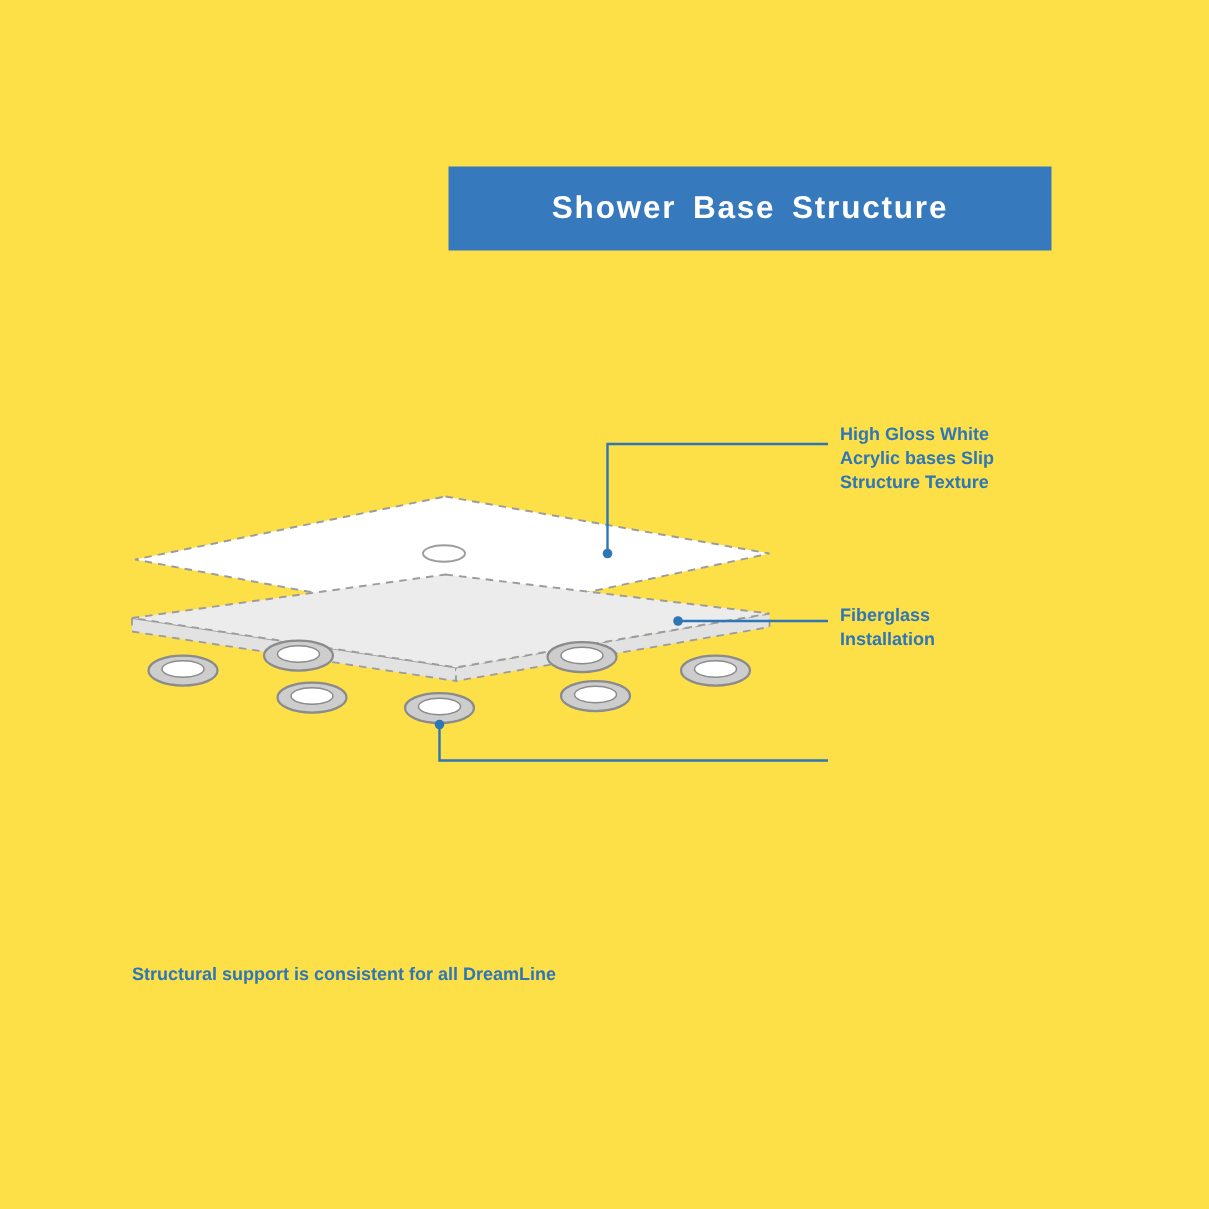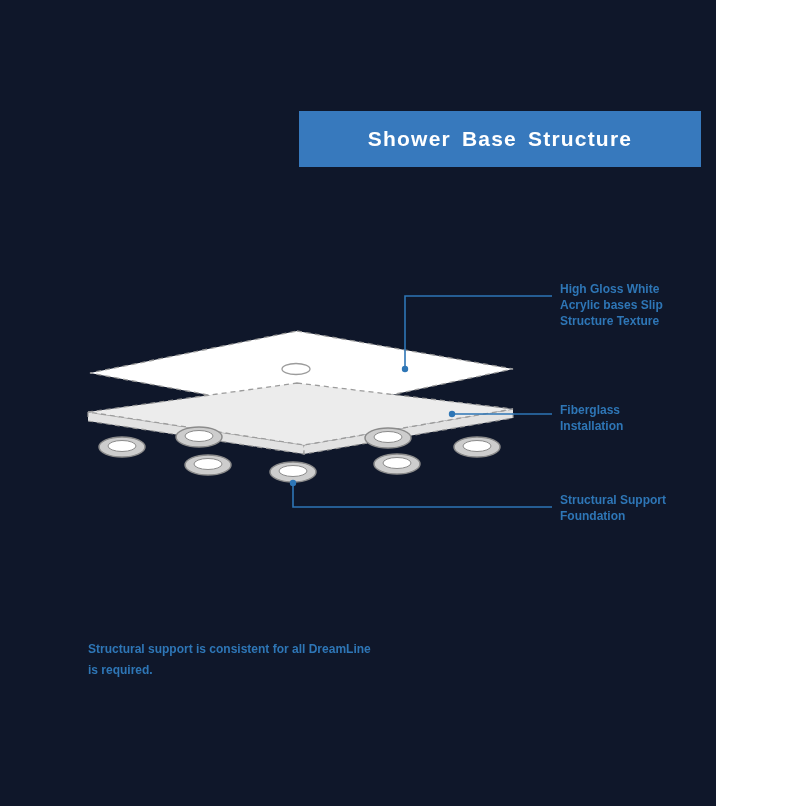--- a/index.html
+++ b/index.html
@@ -1,22 +1,22 @@
 <!DOCTYPE html>
 <html><head>
 <meta charset="utf-8">
 <style>
   * { box-sizing: border-box; }
   html, body { margin: 0; padding: 0; background: #ffffff; }
   body { font-family: "Liberation Sans", sans-serif; }
   .page {
     position: relative;
-    width: 716px;
+    width: 806px;
     height: 806px;
-    background: #0f172a;
+    background: #fde047;
     overflow: hidden;
   }
   .banner {
     position: absolute;
     left: 299px;
     top: 111px;
     width: 402px;
     height: 56px;
     background: #3779BD;
     display: flex;
@@ -123,23 +123,18 @@
     <div>High Gloss White</div>
     <div>Acrylic bases Slip</div>
     <div>Structure Texture</div>
   </div>
 
   <div class="callout callout-2">
     <div>Fiberglass</div>
     <div>Installation</div>
   </div>
 
-  <div class="callout callout-3">
-    <div>Structural Support</div>
-    <div>Foundation</div>
-  </div>
 
   <div class="caption">
     <div>Structural support is consistent for all DreamLine</div>
-    <div>is required.</div>
   </div>
 
 </div>
 
 </body></html>

